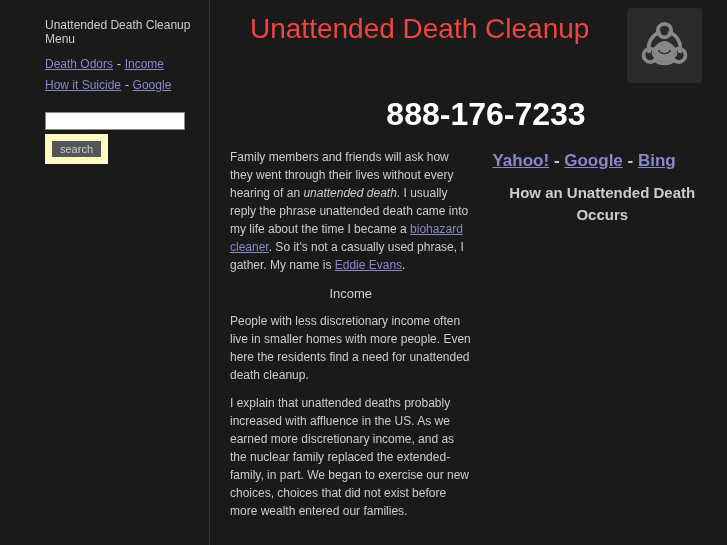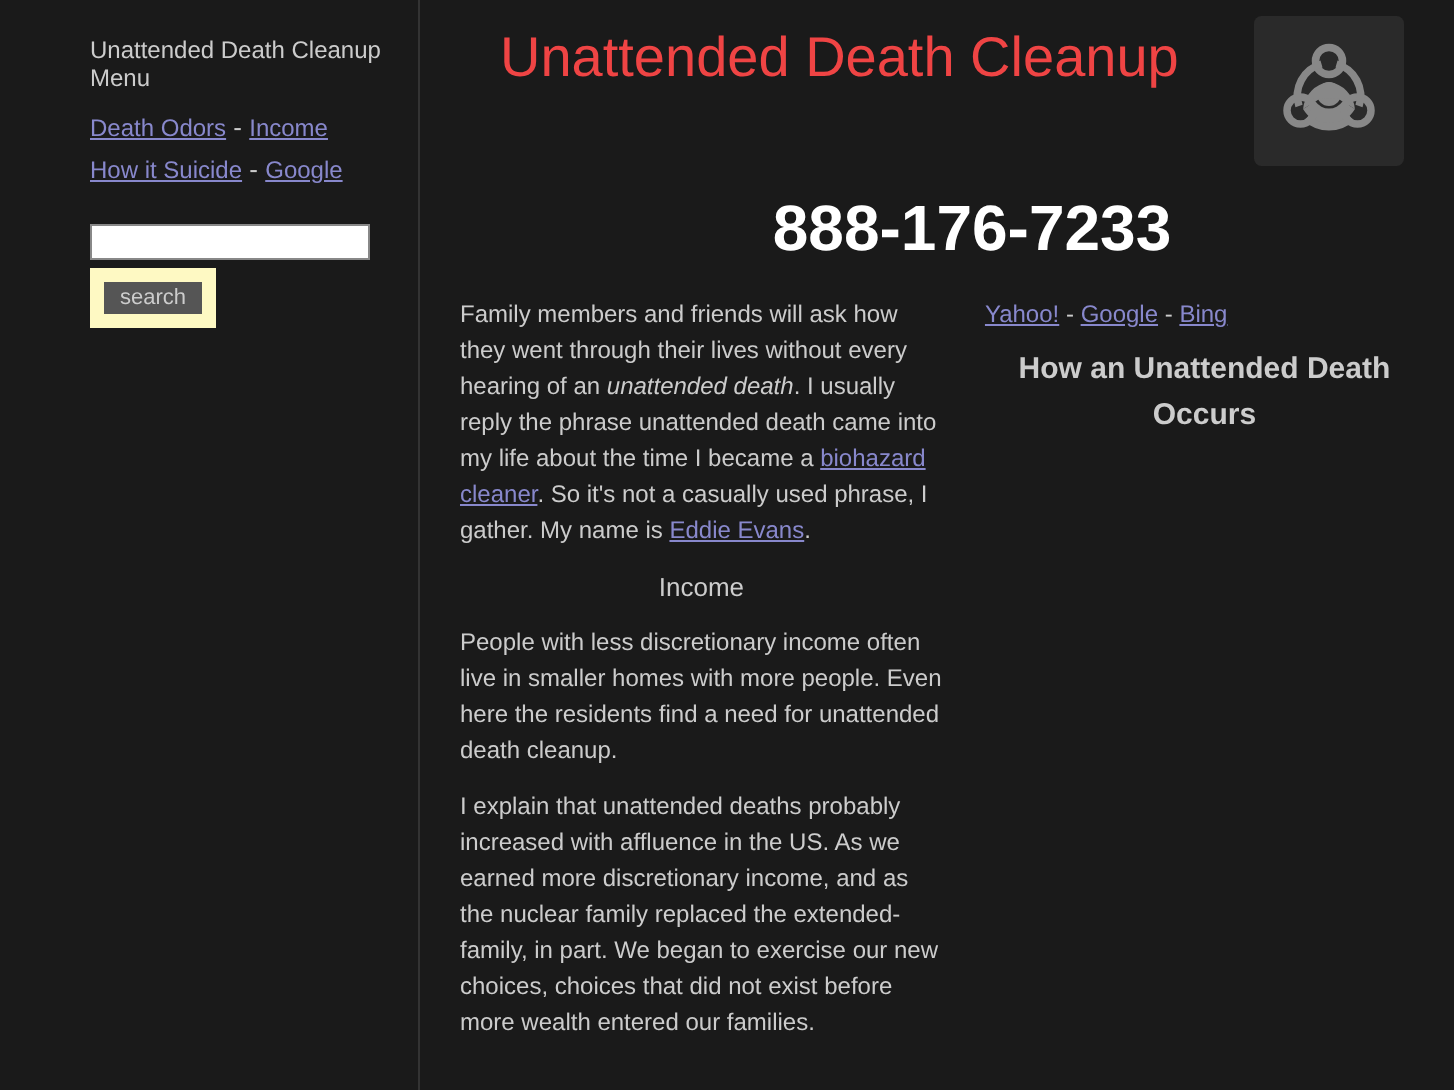--- a/index.html
+++ b/index.html
@@ -127,21 +127,22 @@
     }
     .right-section-title {
       font-size: 15px;
       font-weight: bold;
       margin-bottom: 6px;
       color: #cccccc;
       text-align: center;
     }
     #search-links {
       margin-bottom: 8px;
-      font-size: 12px;
+      font-size: 17px;
+      font-weight: bold;
     }
   </style>
 </head>
 <body>
 
 <div id="outer">
 
   <div id="sidebar">
     <div class="sidebar-title">Unattended Death Cleanup Menu</div>
     <div class="nav-line">

